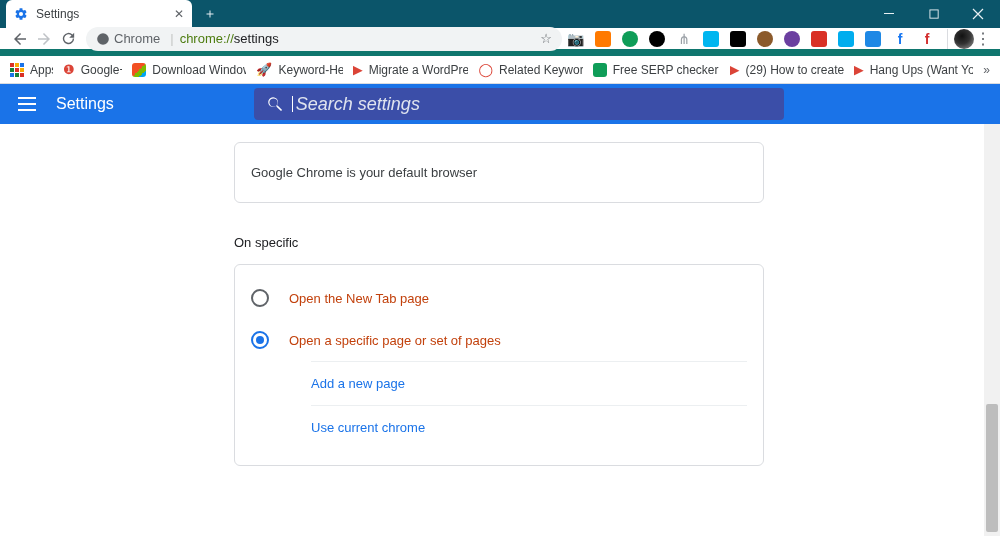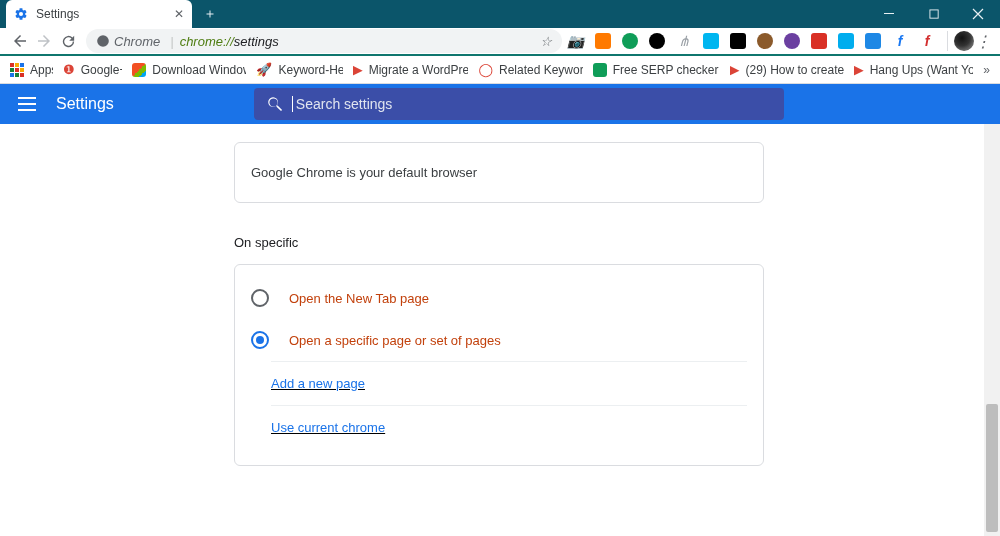--- a/index.html
+++ b/index.html
@@ -7,21 +7,21 @@
   
   .titlebar { height: 28px; background: #0b556a; display: flex; align-items: flex-end; }
   .tab { width: 186px; height: 28px; background: #fff; border-top-left-radius: 6px; border-top-right-radius: 6px; margin-left: 6px; display: flex; align-items: center; padding: 0 8px; font-size: 12px; color:#3c4043; }
   .tab .gear { color:#1a73e8; margin-right:8px; display:flex; }
   .tab .title { flex:1; }
   .tab .close { color:#5f6368; cursor:pointer; }
   .newtab { width:28px; display:flex; align-items:center; justify-content:center; color:#e8f0f3; margin-left:4px; height:28px; }
   .titlebar-spacer { flex:1; }
   .win-ctrls { display:flex; height:28px; }
   .win-ctrls div { width:44px; display:flex; align-items:center; justify-content:center; color:#e0e8ea; }
-  .addrbar { height:28px; background:#fff; display:flex; align-items:center; padding:0 8px; border-bottom:2px solid #0f766e;font-style:italic; }
+  .addrbar { height:28px; background:#fff; display:flex; align-items:center; padding:0 8px; border-bottom:7px solid #0f766e; }
   .nav-ico { width:24px; height:24px; display:flex; align-items:center; justify-content:center; color:#5f6368; }
   .nav-ico.disabled { color:#b0b3b8; }
   .addr { flex:1; margin:0 6px; height:24px; background:#f1f3f4; border-radius:14px; display:flex; align-items:center; padding:0 10px; font-size:13px; color:#202124; }
   .addr .chip { color:#5f6368; margin-right:4px; display:flex; align-items:center; gap:4px; }
   .addr .sep { color:#c4c7c5; margin:0 6px; }
   .addr .faded { color:#4d7c0f; }
   .addr-right { margin-left:auto; display:flex; align-items:center; gap:12px; color:#5f6368; }
   .toolbar-icons { display:flex; align-items:center; gap:11px; padding:0 6px 0 0; }
   .toolbar-icons span { width:16px; height:16px; display:flex; align-items:center; justify-content:center; font-size:14px; }
   .avatar { width:20px; height:20px; border-radius:50%; background: radial-gradient(circle at 40% 35%, #111 0%, #333 45%, #666 70%, #222 100%); }
@@ -31,35 +31,35 @@
   .bm .ico { width:16px; height:16px; display:flex; align-items:center; justify-content:center; font-size:13px; }
   .bm-overflow { margin-left:auto; color:#5f6368; }
   
   .app-header { height:40px; background:#1a73e8; display:flex; align-items:center; padding:0 18px; color:#fff; }
   .menu-ico { width:24px; height:24px; display:flex; flex-direction:column; justify-content:center; gap:4px; margin-right:14px; cursor:pointer;}
   .menu-ico div { height:2px; background:#fff; width:18px; }
   .app-title { font-size:16px; font-weight:500; }
   .search-wrap { margin-left:140px; width:530px; height:32px; background:#3b4ea8; border-radius:4px; display:flex; align-items:center; padding:0 12px; color:#e8eaed; position:relative; }
   .search-wrap::after { content:""; position:absolute; left:38px; top:8px; width:1px; height:16px; background:#fff; }
   .search-wrap svg { margin-right:12px; }
-  .search-wrap input { flex:1; background:transparent; border:none; outline:none; color:#fff; font-size:14px; }
+  .search-wrap input { flex:1; background:transparent; border:none; outline:none; color:#fff; font-size:18px;font-style:italic; }
   .search-wrap input::placeholder { color:#e0e4ef; }
   .content-area { position:relative; height:412px; background:#fff; overflow:hidden; }
   .content-area .scrollbar { position:absolute; right:0; top:0; width:16px; height:100%; background:#f1f1f1; }
   .content-area .thumb { position:absolute; right:2px; width:12px; top:280px; height:128px; background:#bdbdbd; border-radius:2px; }
   .page { width:530px; margin-left:234px; padding-top:0px; }
   .section-card { border:1px solid #dadce0; border-radius:6px; padding:22px 16px; font-size:13px; color:#3c4043; background:#fff; }
   .card1 { margin-top:18px;border-radius:6px; }
   .section-title { font-size:13px; color:#202124; margin:32px 0 14px 0; }
   .startup-card { border:1px solid #dadce0; border-radius:6px; padding:12px 0 16px 0; background:#fff; }
   .radio-row { display:flex; align-items:center; padding:12px 16px; font-size:13px; color:#c2410c; cursor:pointer; }
   .radio { width:18px; height:18px; border:2px solid #5f6368; border-radius:50%; margin-right:20px; position:relative; }
   .radio.checked { border-color:#1a73e8; }
   .radio.checked::after { content:""; position:absolute; top:3px; left:3px; width:8px; height:8px; background:#1a73e8; border-radius:50%; }
-  .sub-links { margin-left:36px; margin-right:16px;text-decoration:underline; }
+  .sub-links { margin-left:76px; margin-right:16px; }
   .sub-links .link { padding:14px 0; font-size:13px; color:#1a73e8; cursor:pointer; border-top:1px solid #eceff1; }
   .advanced { display:flex; align-items:center; justify-content:center; gap:14px; padding:32px 0 12px 0; font-size:13px; color:#3c4043; cursor:pointer; }
   
   .c-red{color:#db4437;} .c-blue{color:#1a73e8;}
   .sq { width:14px; height:14px; display:inline-block; border-radius:3px; }
   .grid9 { display:grid; grid-template-columns:repeat(3,4px); grid-template-rows:repeat(3,4px); gap:1px; }
   .grid9 i { width:4px; height:4px; background:#5f6368; }
   .grid9 i:nth-child(1){background:#d93025}.grid9 i:nth-child(2){background:#f9ab00}.grid9 i:nth-child(3){background:#1a73e8}.grid9 i:nth-child(4){background:#188038}.grid9 i:nth-child(5){background:#d93025}.grid9 i:nth-child(6){background:#f9ab00}.grid9 i:nth-child(7){background:#1a73e8}.grid9 i:nth-child(8){background:#188038}.grid9 i:nth-child(9){background:#d93025}
 </style>
 </head>

